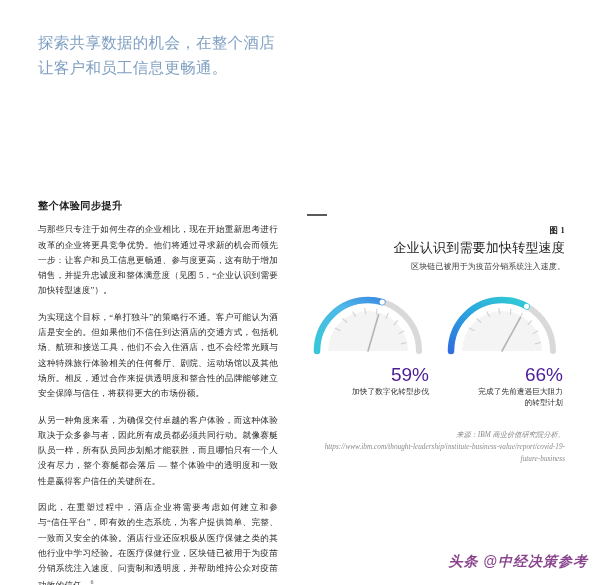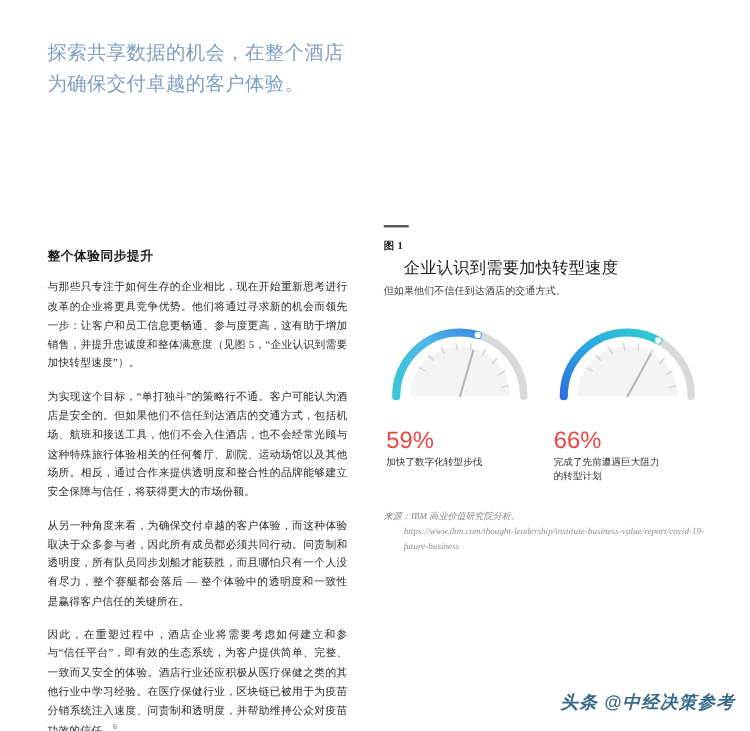--- a/index.html
+++ b/index.html
@@ -44,21 +44,21 @@
     margin:0 0 11px 0;
     text-align:justify;
     text-justify:inter-character;
     letter-spacing:.15px;
   }
   .body-p:last-child{margin-bottom:0;}
   .fn{font-size:6px;vertical-align:super;color:#555;}
 
   
   .col-right{
-    position:absolute;left:307px;top:180px;width:258px;
+    position:absolute;left:307px;top:214px;width:258px;text-align:right;
   }
   .fig-rule{
     width:20px;height:1.6px;background:#5a5a5a;margin:0 0 9px 0;
   }
   .fig-num{
     font-family:"Liberation Serif", serif;
     font-weight:bold;font-size:8.4px;color:#1c1c1c;
     letter-spacing:.3px;margin:0 0 4px 0;
   }
   .fig-title{
@@ -70,23 +70,23 @@
     font-size:8px;color:#3b3b3b;line-height:1.5;margin:0 0 12px 0;
     letter-spacing:.1px;
   }
 
   
   .gauges{display:flex;gap:12px;align-items:flex-start;}
   .gauge-block{width:122px;}
   .gauge-svg{display:block;width:122px;height:72px;}
   .gauge-pct{
     font-family:"Liberation Sans", sans-serif;
-    font-size:19px;color:#ef4444;
+    font-size:19px;color:#4c1d95;
     letter-spacing:0px;
-    margin:20px 0 2px 2px;line-height:1;
+    margin:8px 0 2px 2px;line-height:1;
     font-weight:400;
   }
   .gauge-cap{
     font-size:7.6px;color:#2e2e2e;line-height:1.45;
     margin-left:2px;letter-spacing:.1px;
   }
 
   
   .source{
     margin-top:22px;
@@ -96,49 +96,49 @@
     color:#8a8a8a;
     letter-spacing:.05px;
   }
   .source .lbl{}
   .source .url{display:block;word-break:break-all;font-style:italic;margin-left:16px;}
 
   
   .watermark{
     position:absolute;right:12px;bottom:14px;
     font-family:"Liberation Sans", sans-serif;
-    font-size:14px;color:#0c4a6e;
+    font-size:14px;color:#701a75;
     font-style:italic;font-weight:bold;
     letter-spacing:1px;
     opacity:.82;
   }
 </style>
 </head>
 <body>
 
 <div class="page">
 
   <div class="headline">
     <span>探索共享数据的机会，在整个酒店</span>
-    <span>为确保交付卓越的客户体验。</span>
+    <span>让客户和员工信息更畅通。</span>
   </div>
 
   <div class="col-left">
     <div class="sec-head">整个体验同步提升</div>
     <p class="body-p">与那些只专注于如何生存的企业相比，现在开始重新思考进行改革的企业将更具竞争优势。他们将通过寻求新的机会而领先一步：让客户和员工信息更畅通、参与度更高，这有助于增加销售，并提升忠诚度和整体满意度（见图 5，“企业认识到需要加快转型速度”）。</p>
     <p class="body-p">为实现这个目标，“单打独斗”的策略行不通。客户可能认为酒店是安全的。但如果他们不信任到达酒店的交通方式，包括机场、航班和接送工具，他们不会入住酒店，也不会经常光顾与这种特殊旅行体验相关的任何餐厅、剧院、运动场馆以及其他场所。相反，通过合作来提供透明度和整合性的品牌能够建立安全保障与信任，将获得更大的市场份额。</p>
-    <p class="body-p">从另一种角度来看，为确保交付卓越的客户体验，而这种体验取决于众多参与者，因此所有成员都必须共同行动。问责制和透明度，所有队员同步划船才能获胜，而且哪怕只有一个人没有尽力，整个赛艇都会落后 — 整个体验中的透明度和一致性是赢得客户信任的关键所在。</p>
+    <p class="body-p">从另一种角度来看，为确保交付卓越的客户体验，而这种体验取决于众多参与者，因此所有成员都必须共同行动。就像赛艇队员一样，所有队员同步划船才能获胜，而且哪怕只有一个人没有尽力，整个赛艇都会落后 — 整个体验中的透明度和一致性是赢得客户信任的关键所在。</p>
     <p class="body-p"><span>因此，在重塑过程中，酒店企业将需要考虑如何建立和参与“信任平台”，即有效的生态系统，为客户提供简单、完整、一致而又安全的体验。酒店行业还应积极从医疗保健之类的其他行业中学习经验。在医疗保健行业，区块链已被用于为疫苗分销系统注入速度、问责制和透明度，并帮助维持公众对疫苗功效的信任。</span><span class="fn">6</span></p>
   </div>
 
   <div class="col-right">
     <div class="fig-rule"></div>
     <div class="fig-num">图 1</div>
     <div class="fig-title">企业认识到需要加快转型速度</div>
-    <div class="fig-sub">但如果他们不信任到达酒店的交通方式。</div>
+    <div class="fig-sub">区块链已被用于为疫苗分销系统注入速度。</div>
 
     <div class="gauges">
 
       <div class="gauge-block">
         <svg class="gauge-svg" viewBox="0 0 122 72">
           <defs>
             <linearGradient id="g1" x1="0" y1="1" x2="1" y2="0">
               <stop offset="0%" id="g1a" stop-color="#35c8d8"></stop>
               <stop offset="55%" id="g1b" stop-color="#4fb9e8"></stop>
               <stop offset="100%" id="g1c" stop-color="#2f6fe0"></stop>

